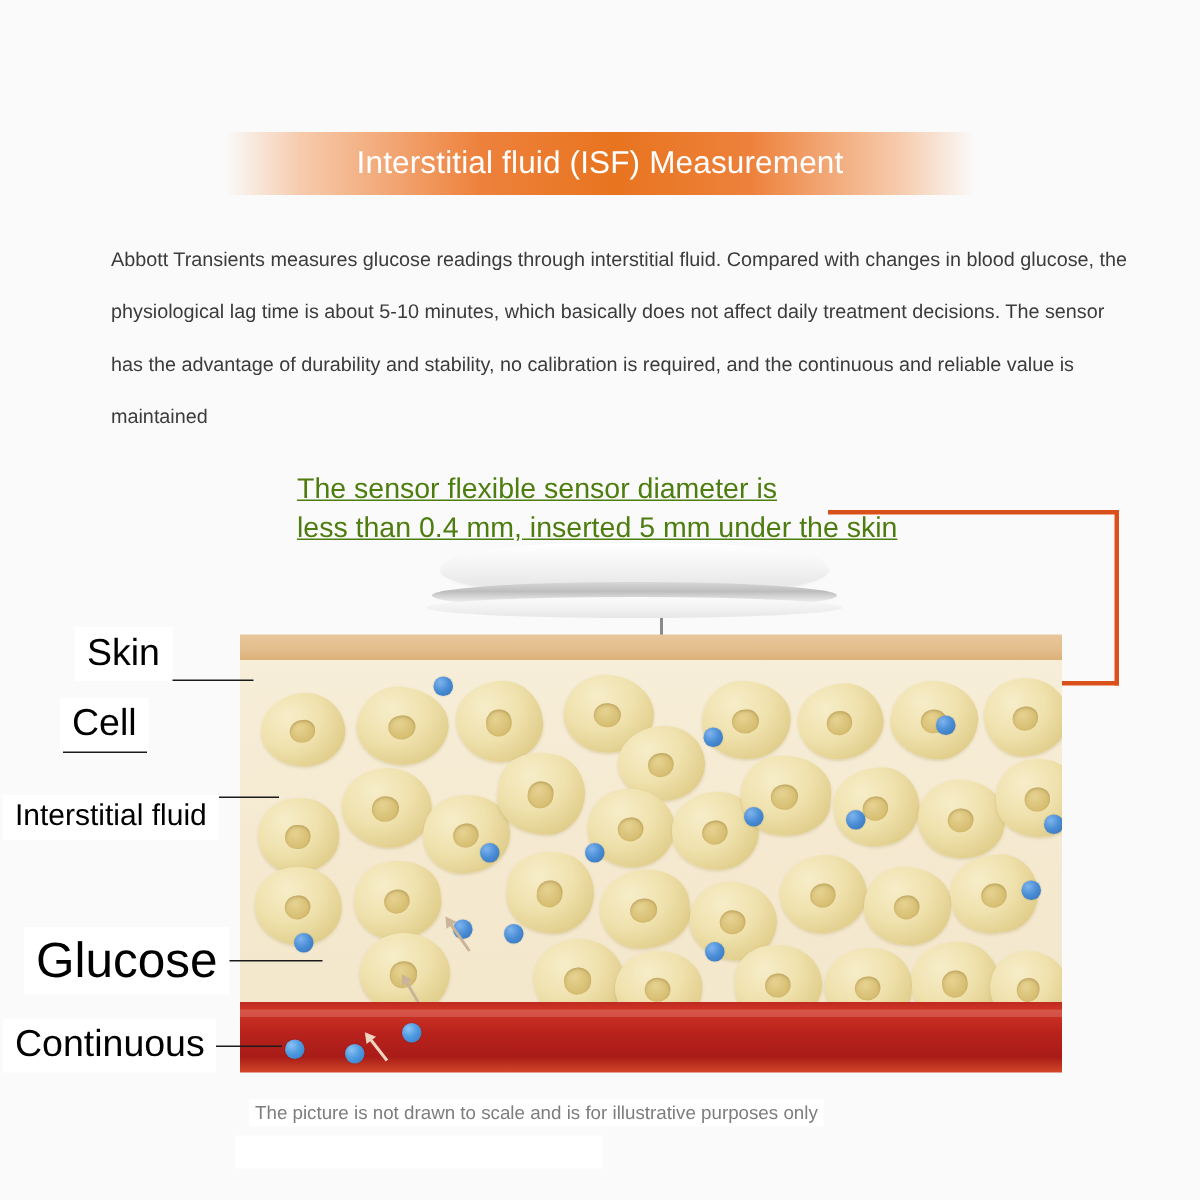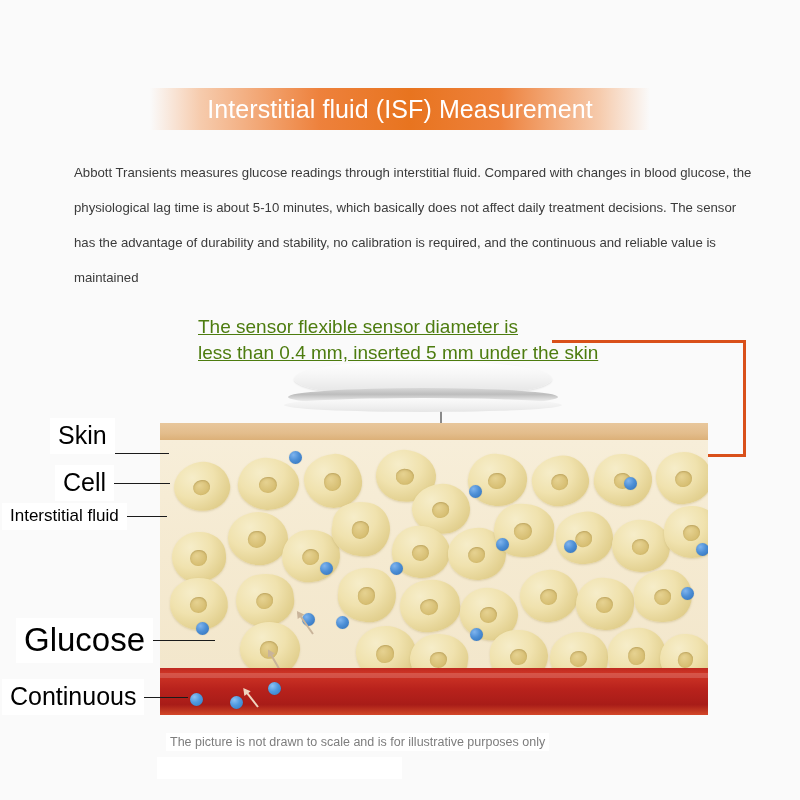--- a/index.html
+++ b/index.html
@@ -46,21 +46,21 @@
         rgba(237,124,52,0.96) 34%,
         #e8741f 52%,
         rgba(237,124,52,0.96) 70%,
         rgba(243,165,110,0.55) 90%,
         rgba(255,255,255,0) 100%);
     display: flex;
     align-items: center;
     justify-content: center;
   }
   .banner-label {
-    font-size: 25px;
+    font-size: 21px;
     color: #ffffff;
     font-weight: normal;
     letter-spacing: 0.1px;
     white-space: nowrap;
   }
 
   
   .body-copy {
     position: absolute;
     left: 74px;
@@ -357,27 +357,27 @@
         <div class="glucose in-blood" style="left: 108px; top: 14px;"></div>
         <div class="flow-arrow light" style="left: 97px; top: 17px; height: 22px; transform: rotate(-38deg);"></div>
       </div>
   </div>
 
   <div class="callout" style="left:50px; top:418px;align-items:flex-end;">
     <span class="lbl" style="font-size:25px;">Skin</span>
     <span class="leader" style="width:54px;"></span>
   </div>
 
-  <div class="callout" style="left:55px; top:465px;">
+  <div class="callout" style="left:40px; top:465px;flex-direction:column;">
     <span class="lbl" style="font-size:25px;">Cell</span>
     <span class="leader" style="width:56px;"></span>
   </div>
 
   <div class="callout" style="left:2px; top:503px;">
-    <span class="lbl" style="font-size:17px;">Interstitial fluid</span>
+    <span class="lbl" style="font-size:20px;margin-top:27px;">Interstitial fluid</span>
     <span class="leader" style="width:40px;"></span>
   </div>
 
   <div class="callout" style="left:16px; top:618px;">
     <span class="lbl" style="font-size:33px;">Glucose</span>
     <span class="leader" style="width:62px;"></span>
   </div>
 
   <div class="callout" style="left:2px; top:679px;">
     <span class="lbl" style="font-size:25px;">Continuous</span>

